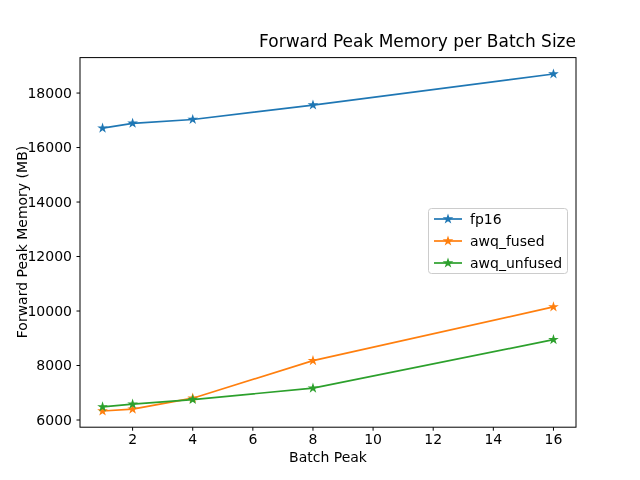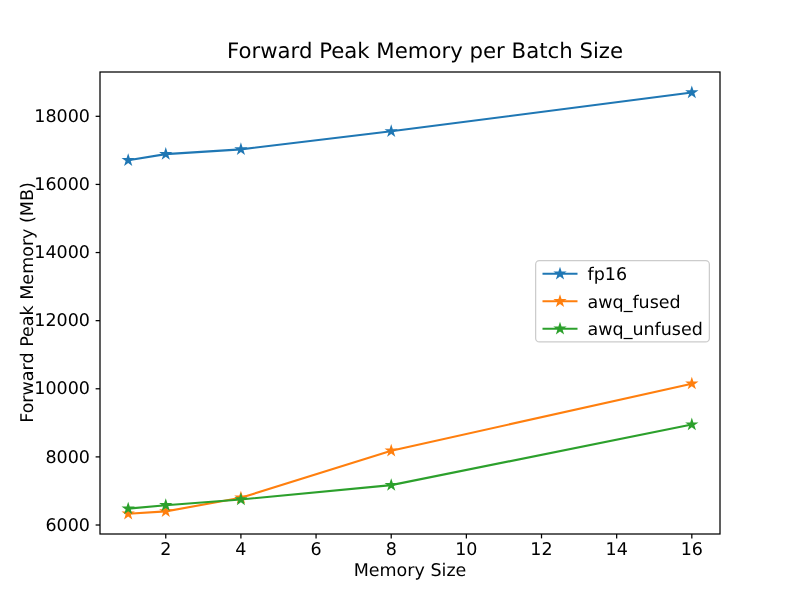--- a/index.html
+++ b/index.html
@@ -6,22 +6,22 @@
   body { background: #888; }
   .figure {
     position: relative;
     width: 640px; height: 480px;
     background: #ffffff;
     font-family: "DejaVu Sans", "Liberation Sans", sans-serif;
     overflow: hidden;
   }
   .chart-title {
     position: absolute;
-    left: 92px; top: 31px; width: 496px;
-    text-align: center;
+    left: 80px; top: 31px; width: 496px;
+    text-align: right;
     font-size: 17px;
     color: #000000;
   }
   .x-label {
     position: absolute;
     left: 80px; top: 449px; width: 496px;
     text-align: center;
     font-size: 14px;
     color: #000000;
   }
@@ -41,21 +41,21 @@
   text { font-family: "DejaVu Sans", "Liberation Sans", sans-serif; }
 </style>
 </head>
 <body>
 
 <div class="figure">
   <div class="chart-title">Forward Peak Memory per Batch Size</div>
   <div class="y-label">
     <span>Forward Peak Memory (MB)</span>
   </div>
-  <div class="x-label">Memory Size</div>
+  <div class="x-label">Batch Peak</div>
   <svg id="chart" width="640" height="480">
       <line x1="132.60606060606062" y1="427.2" x2="132.60606060606062" y2="430.7" stroke="#000000" stroke-width="1"></line>
       <text x="132.60606060606062" y="443.7" text-anchor="middle" font-size="14px" fill="#000000">2</text>
       <line x1="192.72727272727272" y1="427.2" x2="192.72727272727272" y2="430.7" stroke="#000000" stroke-width="1"></line>
       <text x="192.72727272727272" y="443.7" text-anchor="middle" font-size="14px" fill="#000000">4</text>
       <line x1="252.84848484848487" y1="427.2" x2="252.84848484848487" y2="430.7" stroke="#000000" stroke-width="1"></line>
       <text x="252.84848484848487" y="443.7" text-anchor="middle" font-size="14px" fill="#000000">6</text>
       <line x1="312.969696969697" y1="427.2" x2="312.969696969697" y2="430.7" stroke="#000000" stroke-width="1"></line>
       <text x="312.969696969697" y="443.7" text-anchor="middle" font-size="14px" fill="#000000">8</text>
       <line x1="373.0909090909091" y1="427.2" x2="373.0909090909091" y2="430.7" stroke="#000000" stroke-width="1"></line>

